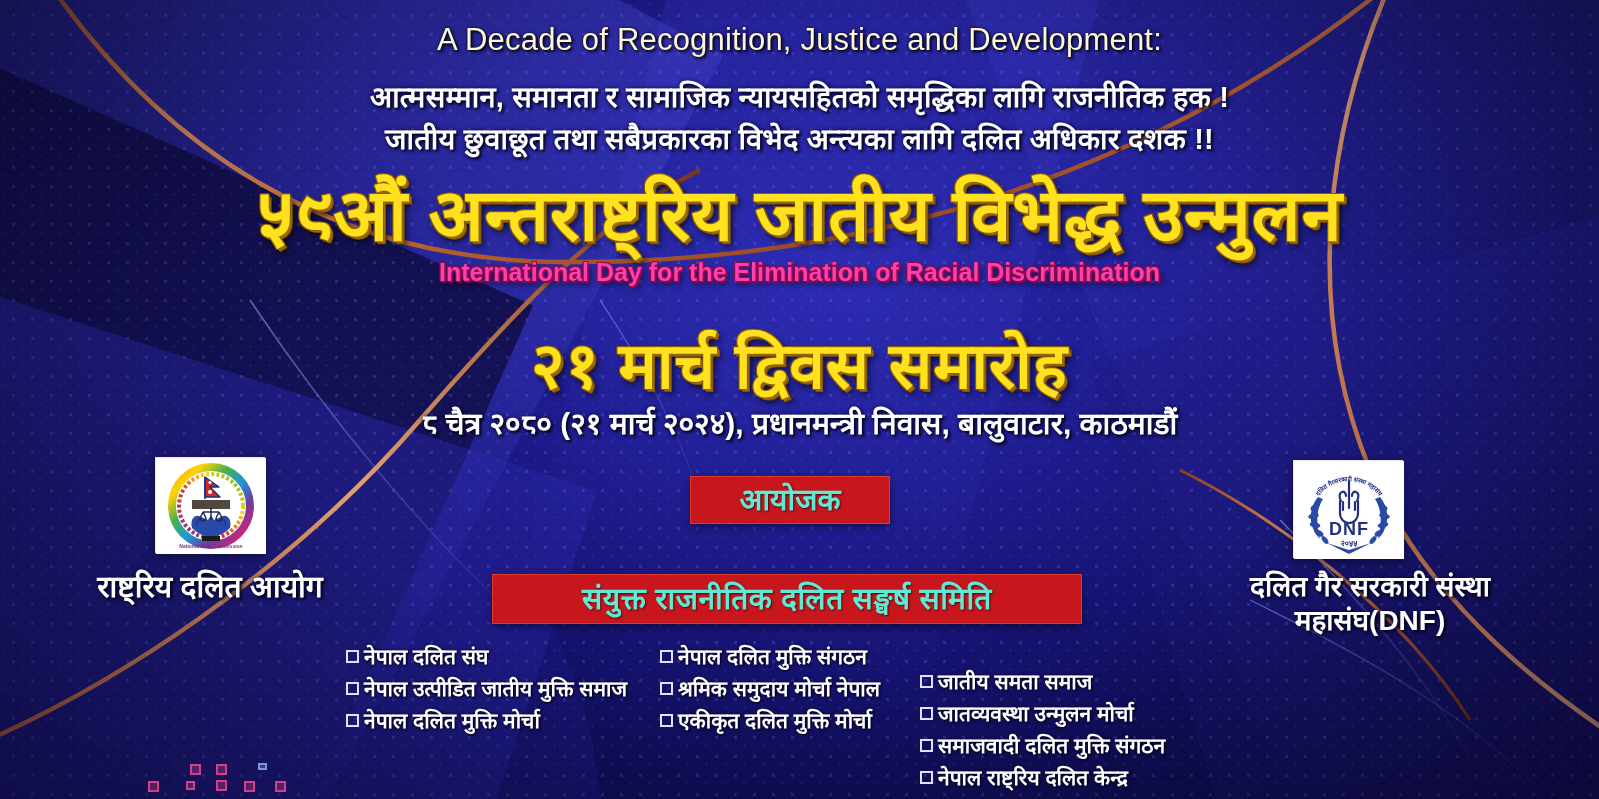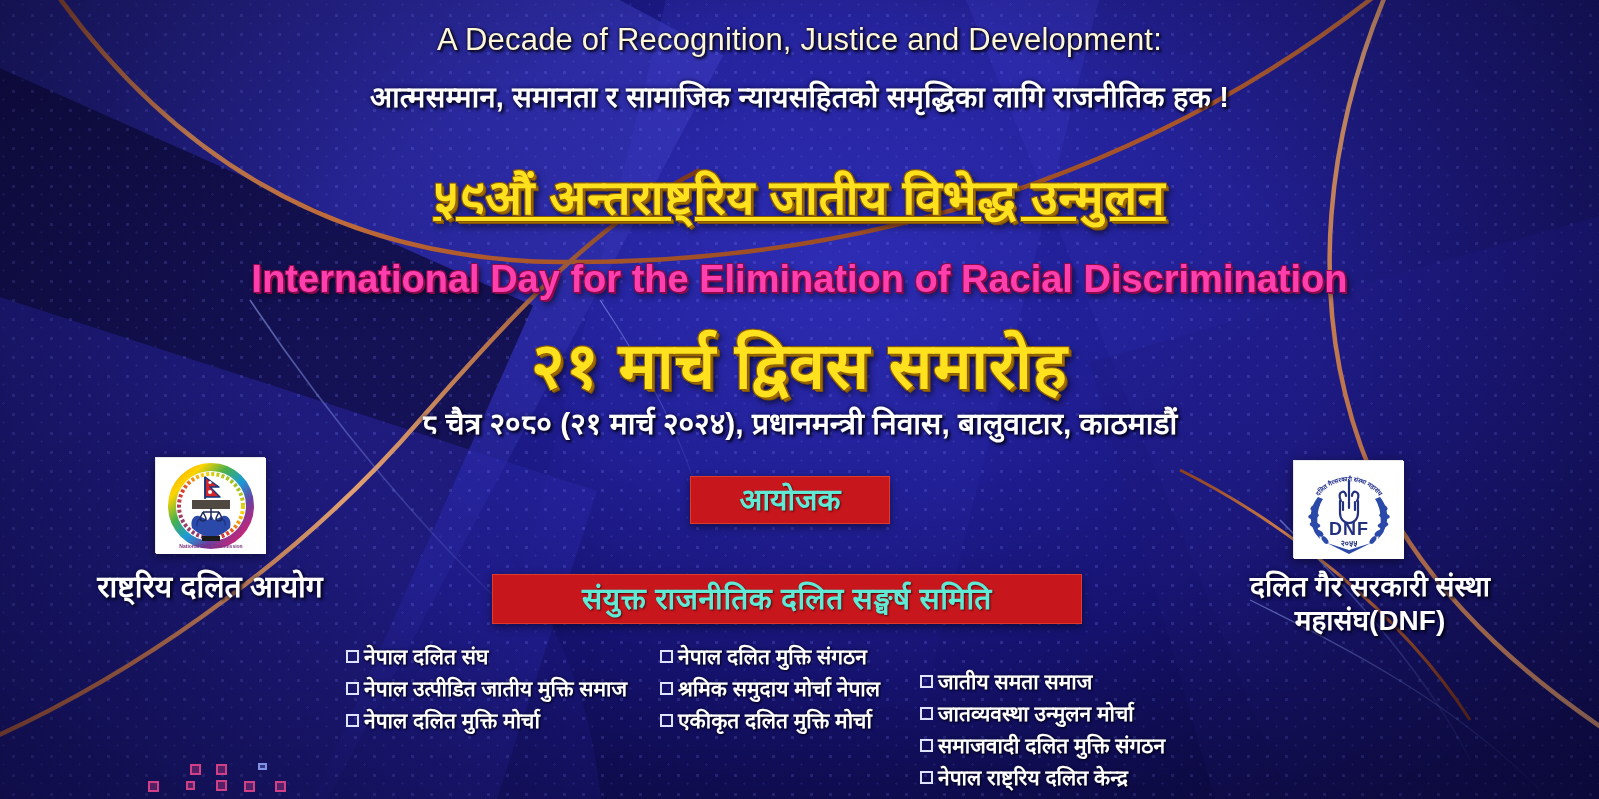--- a/index.html
+++ b/index.html
@@ -57,30 +57,29 @@
   .ne-slogan{
     font-family:"Liberation Sans", sans-serif;
     color:#ffffff;font-weight:700;font-size:29px;letter-spacing:.2px;
     text-shadow:0 0 4px rgba(10,8,60,.95), 2px 2px 3px rgba(0,0,0,.9);
   }
   #line-slogan1{top:76px;}
   #line-slogan2{top:118px;}
 
   #title-main{
     top:163px;
-    font-size:48px;font-weight:700;letter-spacing:1px;
+    font-size:72px;font-weight:700;letter-spacing:1px;
     color:#ffe11e;
     text-shadow:
       -1px -1px 0 #8a5c00, 1px -1px 0 #8a5c00, -1px 1px 0 #8a5c00,
       2px 2px 0 #a06a00, 3px 3px 0 #7d5200, 4px 5px 7px rgba(0,0,0,.75);
-    text-decoration: underline;
   }
   #title-eng{
     top:258px;
-    font-size:38px;font-weight:700;letter-spacing:0px;
+    font-size:25px;font-weight:700;letter-spacing:0px;
     color:#ff3fae;
     text-shadow:-1px -1px 0 #8c0a4b, 1px -1px 0 #8c0a4b, -1px 1px 0 #8c0a4b,
                 2px 2px 0 #8c0a4b, 3px 4px 6px rgba(0,0,0,.7);
   }
   #title-date-head{
     top:320px;
     font-size:64px;font-weight:700;letter-spacing:1px;
     color:#ffe11e;
     text-shadow:
       -1px -1px 0 #8a5c00, 1px -1px 0 #8a5c00, -1px 1px 0 #8a5c00,
@@ -180,20 +179,21 @@
   <div class="chip" style="left:216px;top:764px;width:11px;height:11px;"></div>
   <div class="chip" style="left:244px;top:781px;width:11px;height:11px;"></div>
   <div class="chip" style="left:275px;top:781px;width:11px;height:11px;"></div>
   <div class="chip" style="left:186px;top:781px;width:9px;height:9px;"></div>
   <div class="chip" style="left:258px;top:763px;width:9px;height:7px;border-color:rgba(150,170,255,.8);background:rgba(150,170,255,.25);"></div>
 
   <div class="center-col" id="line-eng-decade">A Decade of Recognition, Justice and Development:</div>
 
   <div class="center-col ne-slogan" id="line-slogan1">आत्मसम्मान, समानता र सामाजिक न्यायसहितको समृद्धिका लागि राजनीतिक हक !</div>
 
+  <div class="center-col ne-slogan" id="line-slogan2">जातीय छुवाछूत तथा सबैप्रकारका विभेद अन्त्यका लागि दलित अधिकार दशक !!</div>
 
   <div class="center-col" id="title-main">५९औं अन्तराष्ट्रिय जातीय विभेद्ध उन्मुलन</div>
 
   <div class="center-col" id="title-eng">International Day for the Elimination of Racial Discrimination</div>
 
   <div class="center-col" id="title-date-head">२१ मार्च द्विवस समारोह</div>
 
   <div class="center-col" id="line-venue">८ चैत्र २०८० (२१ मार्च २०२४), प्रधानमन्त्री निवास, बालुवाटार, काठमाडौं</div>
 
   <div class="redbox" id="organizer-badge">आयोजक</div>

